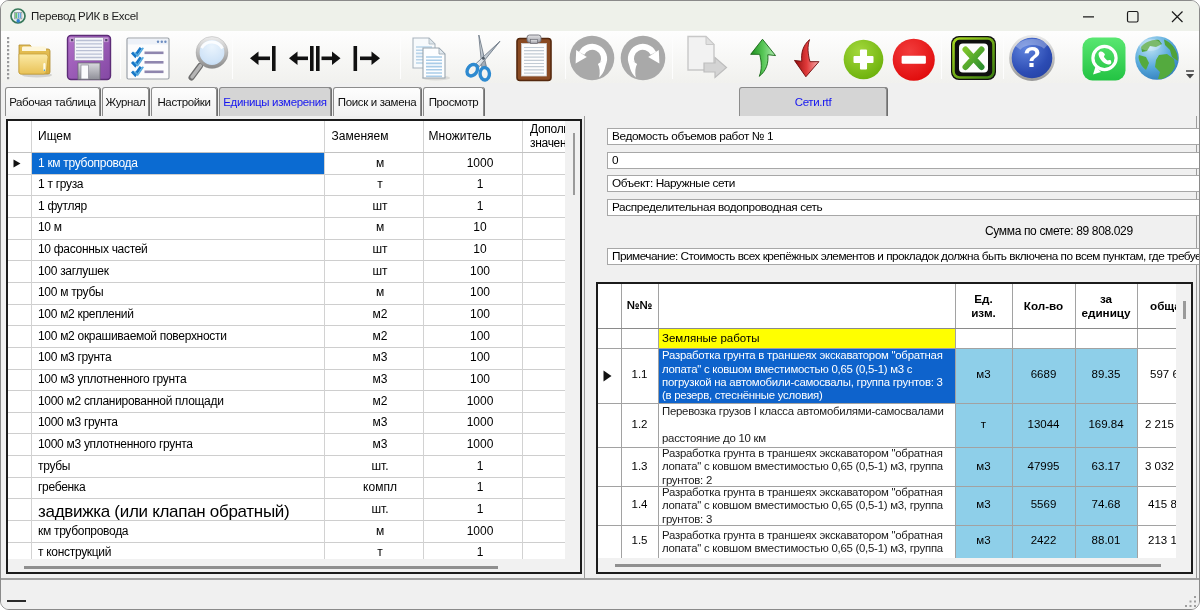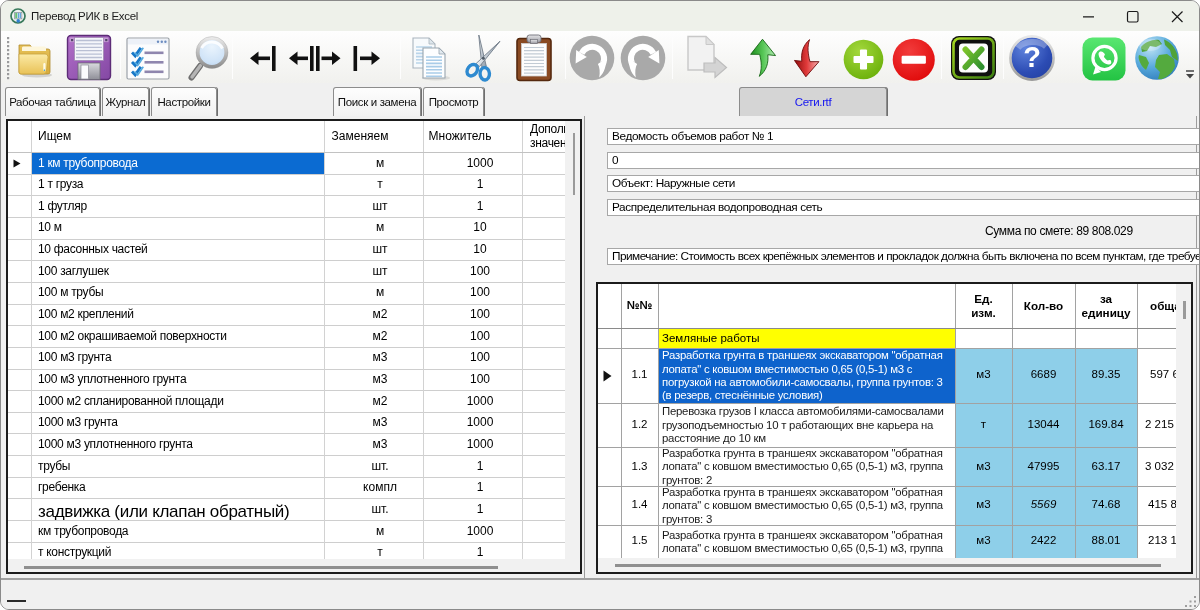--- a/index.html
+++ b/index.html
@@ -335,20 +335,21 @@
 <path d="M5 20 L12 22 L15 28 L12 35 C8 32 5 27 4.5 22 Z" fill="#54aa3e"></path>
 <ellipse cx="16" cy="10" rx="11" ry="6" fill="#ffffff" opacity="0.25"></ellipse>
 </svg>
 <svg class="abs" style="left:1183px;top:68px" width="12" height="12" viewBox="0 0 12 12">
 <line x1="2" y1="2" x2="10" y2="2" stroke="#444" stroke-width="1.4"></line>
 <path d="M2 5 L10 5 L6 9.5 Z" fill="#444"></path>
 </svg>
 <div class="tab" style="left:4px;width:95px">Рабочая таблица</div>
 <div class="tab" style="left:101px;width:47px">Журнал</div>
 <div class="tab" style="left:150px;width:66px">Настройки</div>
+<div class="tab sel" style="left:218px;width:112px">Единицы измерения</div>
 <div class="tab" style="left:332px;width:88px">Поиск и замена</div>
 <div class="tab" style="left:422px;width:61px">Просмотр</div>
 <div class="tab sel" style="left:738px;width:148px">Сети.rtf</div>
 <div class="abs" style="left:5px;top:118px;width:576px;height:455px;
  border:2px solid #1b1b1b;background:#fff;"></div>
 <div class="abs" style="left:7px;top:120px;width:557px;height:31px;background:#fff;"></div>
 <div class="tb" style="left:37px;top:128px;font-size:12px">Ищем</div>
 <div class="tb" style="left:319px;top:128px;width:80px;text-align:center;font-size:12px">Заменяем</div>
 <div class="tb" style="left:413px;top:128px;width:92px;text-align:center;font-size:12px">Множитель</div>
 <div class="abs" style="left:529px;top:121px;width:35px;height:29px;overflow:hidden;font-size:12px;letter-spacing:-0.3px;line-height:14px;">Дополн<br>значени</div>
@@ -477,21 +478,20 @@
 <div class="tb" style="left:357px;top:84px;width:57px;text-align:center;font-size:11.5px;">м3</div>
 <div class="tb" style="left:414px;top:84px;width:63px;text-align:center;font-size:11.5px;">6689</div>
 <div class="tb" style="left:477px;top:84px;width:62px;text-align:center;font-size:11.5px;">89.35</div>
 <div class="tb" style="left:552px;top:84px;font-size:11.5px;">597 6</div>
 <div class="abs" style="left:0;top:119px;width:578px;height:1px;background:#a2a2a2;"></div>
 <div class="abs" style="left:357px;top:120px;width:57px;height:43px;background:#8ecfe9;"></div>
 <div class="abs" style="left:414px;top:120px;width:63px;height:43px;background:#8ecfe9;"></div>
 <div class="abs" style="left:477px;top:120px;width:62px;height:43px;background:#8ecfe9;"></div>
 <div class="tb" style="left:23px;top:134px;width:37px;text-align:center;font-size:11.5px;">1.2</div>
 <div class="tb" style="left:64px;top:121.4px;font-size:11.4px;color:#1a1a1a;letter-spacing:-0.25px;">Перевозка грузов I класса автомобилями-самосвалами</div>
-<div class="tb" style="left:64px;top:134.8px;font-size:11.4px;color:#1a1a1a;letter-spacing:-0.25px;">грузоподъемностью 10 т работающих вне карьера на</div>
 <div class="tb" style="left:64px;top:148.2px;font-size:11.4px;color:#1a1a1a;letter-spacing:-0.25px;">расстояние до 10 км</div>
 <div class="tb" style="left:357px;top:134px;width:57px;text-align:center;font-size:11.5px;">т</div>
 <div class="tb" style="left:414px;top:134px;width:63px;text-align:center;font-size:11.5px;">13044</div>
 <div class="tb" style="left:477px;top:134px;width:62px;text-align:center;font-size:11.5px;">169.84</div>
 <div class="tb" style="left:547px;top:134px;font-size:11.5px;">2 215</div>
 <div class="abs" style="left:0;top:163px;width:578px;height:1px;background:#a2a2a2;"></div>
 <div class="abs" style="left:357px;top:164px;width:57px;height:38px;background:#8ecfe9;"></div>
 <div class="abs" style="left:414px;top:164px;width:63px;height:38px;background:#8ecfe9;"></div>
 <div class="abs" style="left:477px;top:164px;width:62px;height:38px;background:#8ecfe9;"></div>
 <div class="tb" style="left:23px;top:176px;width:37px;text-align:center;font-size:11.5px;">1.3</div>
@@ -504,21 +504,21 @@
 <div class="tb" style="left:547px;top:176px;font-size:11.5px;">3 032</div>
 <div class="abs" style="left:0;top:202px;width:578px;height:1px;background:#a2a2a2;"></div>
 <div class="abs" style="left:357px;top:203px;width:57px;height:38px;background:#8ecfe9;"></div>
 <div class="abs" style="left:414px;top:203px;width:63px;height:38px;background:#8ecfe9;"></div>
 <div class="abs" style="left:477px;top:203px;width:62px;height:38px;background:#8ecfe9;"></div>
 <div class="tb" style="left:23px;top:214px;width:37px;text-align:center;font-size:11.5px;">1.4</div>
 <div class="tb" style="left:64px;top:201.9px;font-size:11.4px;color:#1a1a1a;letter-spacing:-0.25px;">Разработка грунта в траншеях экскаватором "обратная</div>
 <div class="tb" style="left:64px;top:215.3px;font-size:11.4px;color:#1a1a1a;letter-spacing:-0.25px;">лопата" с ковшом вместимостью 0,65 (0,5-1) м3, группа</div>
 <div class="tb" style="left:64px;top:228.7px;font-size:11.4px;color:#1a1a1a;letter-spacing:-0.25px;">грунтов: 3</div>
 <div class="tb" style="left:357px;top:214px;width:57px;text-align:center;font-size:11.5px;">м3</div>
-<div class="tb" style="left:414px;top:214px;width:63px;text-align:center;font-size:11.5px;font-style:italic;">5569</div>
+<div class="tb" style="left:414px;top:214px;width:63px;text-align:center;font-size:11.5px;">5569</div>
 <div class="tb" style="left:477px;top:214px;width:62px;text-align:center;font-size:11.5px;">74.68</div>
 <div class="tb" style="left:550px;top:214px;font-size:11.5px;">415 8</div>
 <div class="abs" style="left:0;top:241px;width:578px;height:1px;background:#a2a2a2;"></div>
 <div class="abs" style="left:357px;top:242px;width:57px;height:32px;background:#8ecfe9;"></div>
 <div class="abs" style="left:414px;top:242px;width:63px;height:32px;background:#8ecfe9;"></div>
 <div class="abs" style="left:477px;top:242px;width:62px;height:32px;background:#8ecfe9;"></div>
 <div class="tb" style="left:23px;top:250px;width:37px;text-align:center;font-size:11.5px;">1.5</div>
 <div class="tb" style="left:64px;top:244.6px;font-size:11.4px;color:#1a1a1a;letter-spacing:-0.25px;">Разработка грунта в траншеях экскаватором "обратная</div>
 <div class="tb" style="left:64px;top:258.0px;font-size:11.4px;color:#1a1a1a;letter-spacing:-0.25px;">лопата" с ковшом вместимостью 0,65 (0,5-1) м3, группа</div>
 <div class="tb" style="left:357px;top:250px;width:57px;text-align:center;font-size:11.5px;">м3</div>

